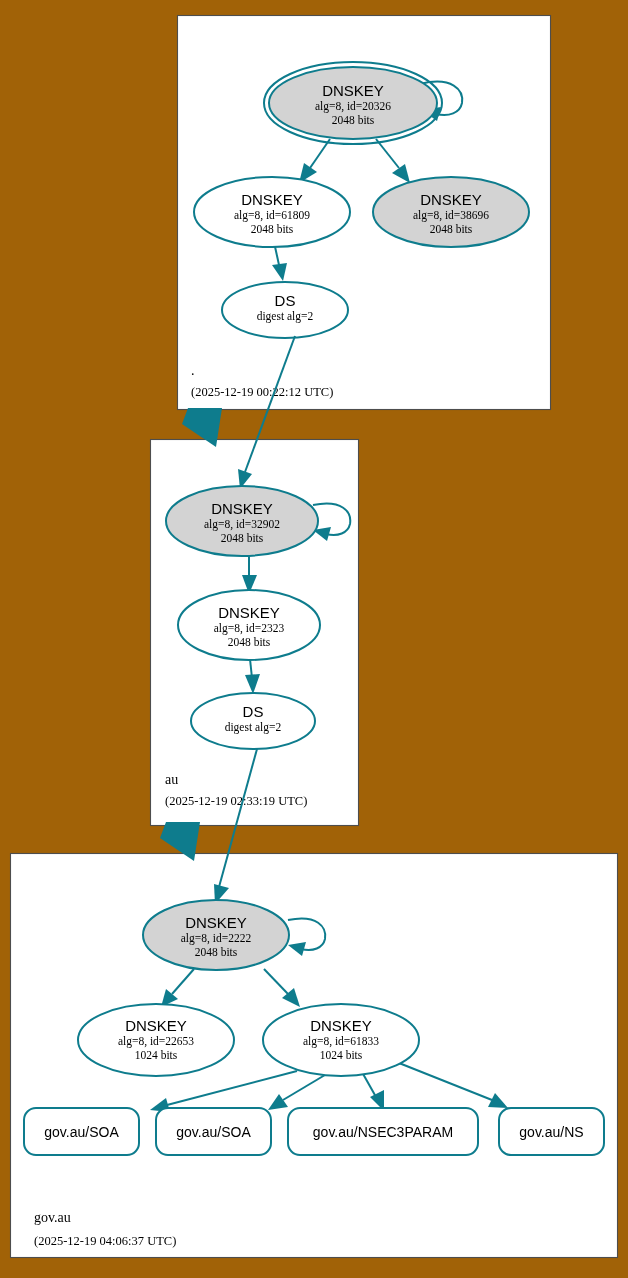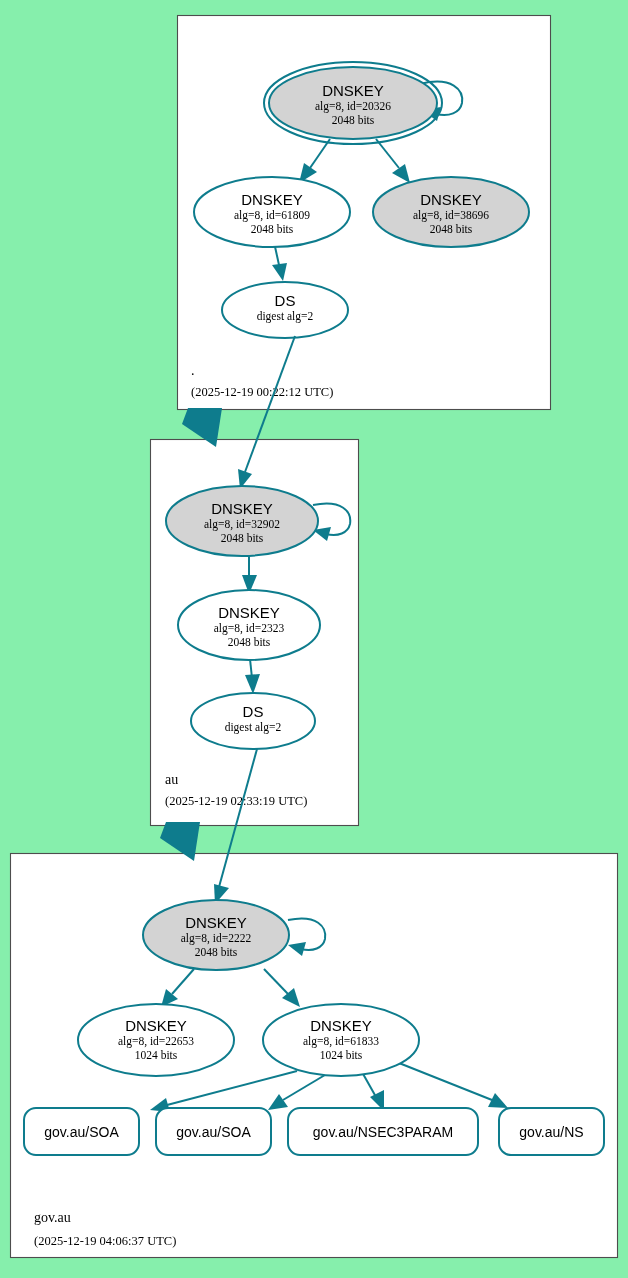--- a/index.html
+++ b/index.html
@@ -5,21 +5,21 @@
 <style>
   html, body {
     margin: 0;
     padding: 0;
     background: #ffffff;
   }
   #canvas {
     position: relative;
     width: 628px;
     height: 1278px;
-    background: #86efac;
+    background: #a16207;
     overflow: hidden;
     font-family: "Liberation Sans", sans-serif;
   }
   svg { display: block; }
 
   
   .cluster-box {
     fill: #ffffff;
     stroke: #4d4d4d;
     stroke-width: 1.1;

